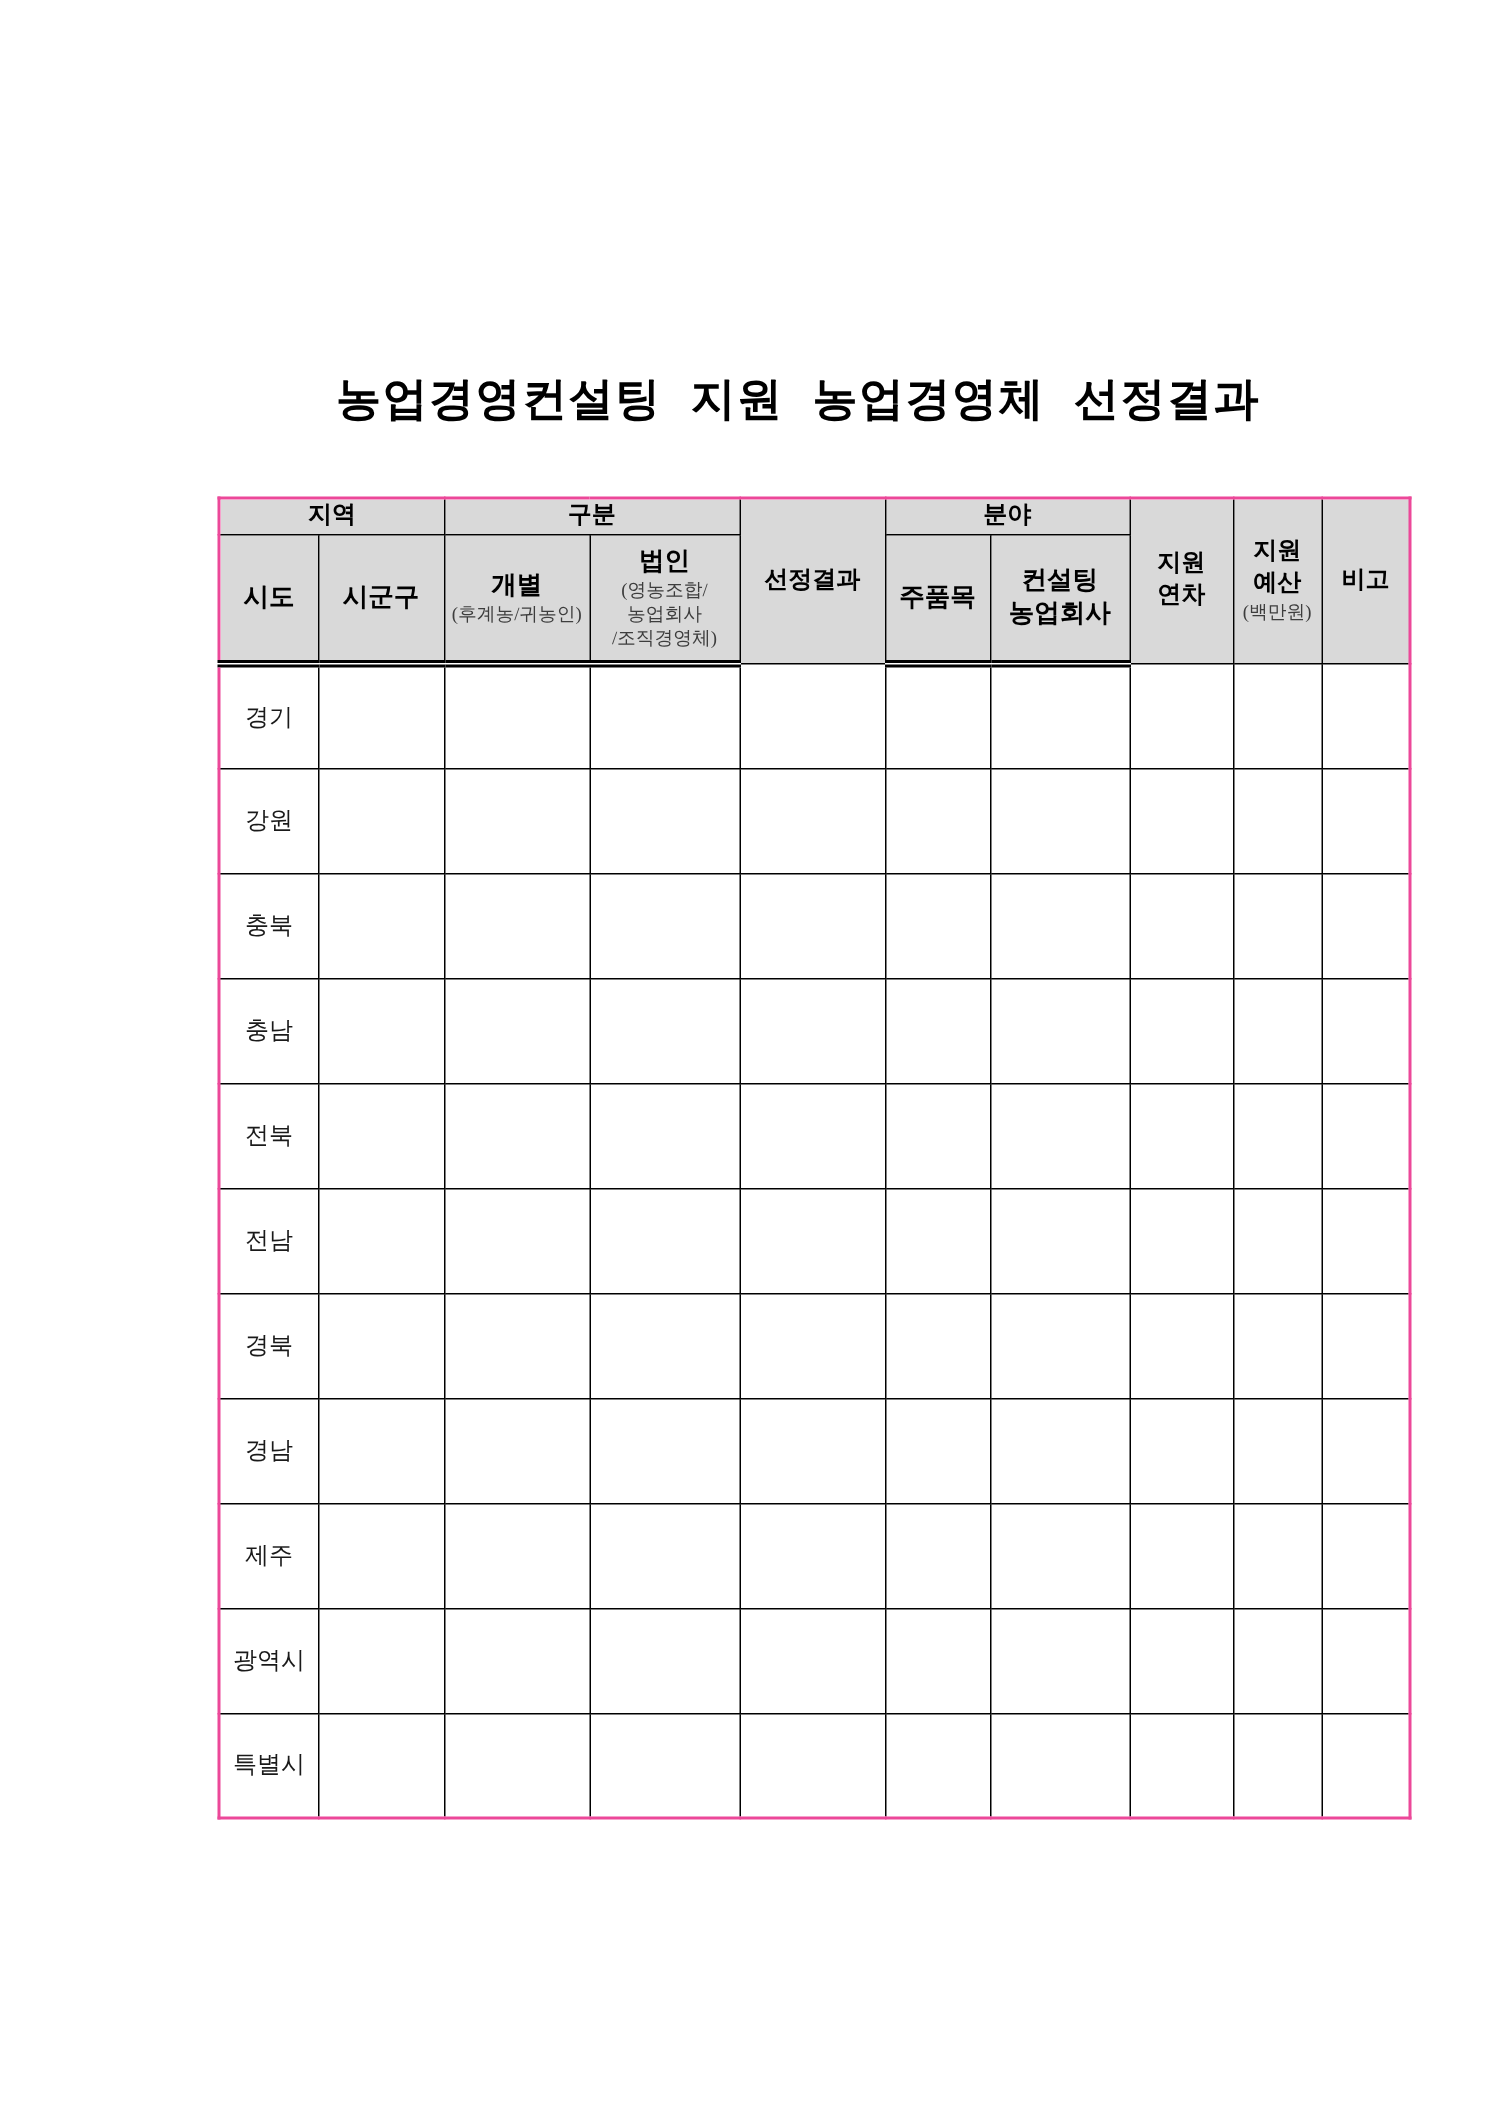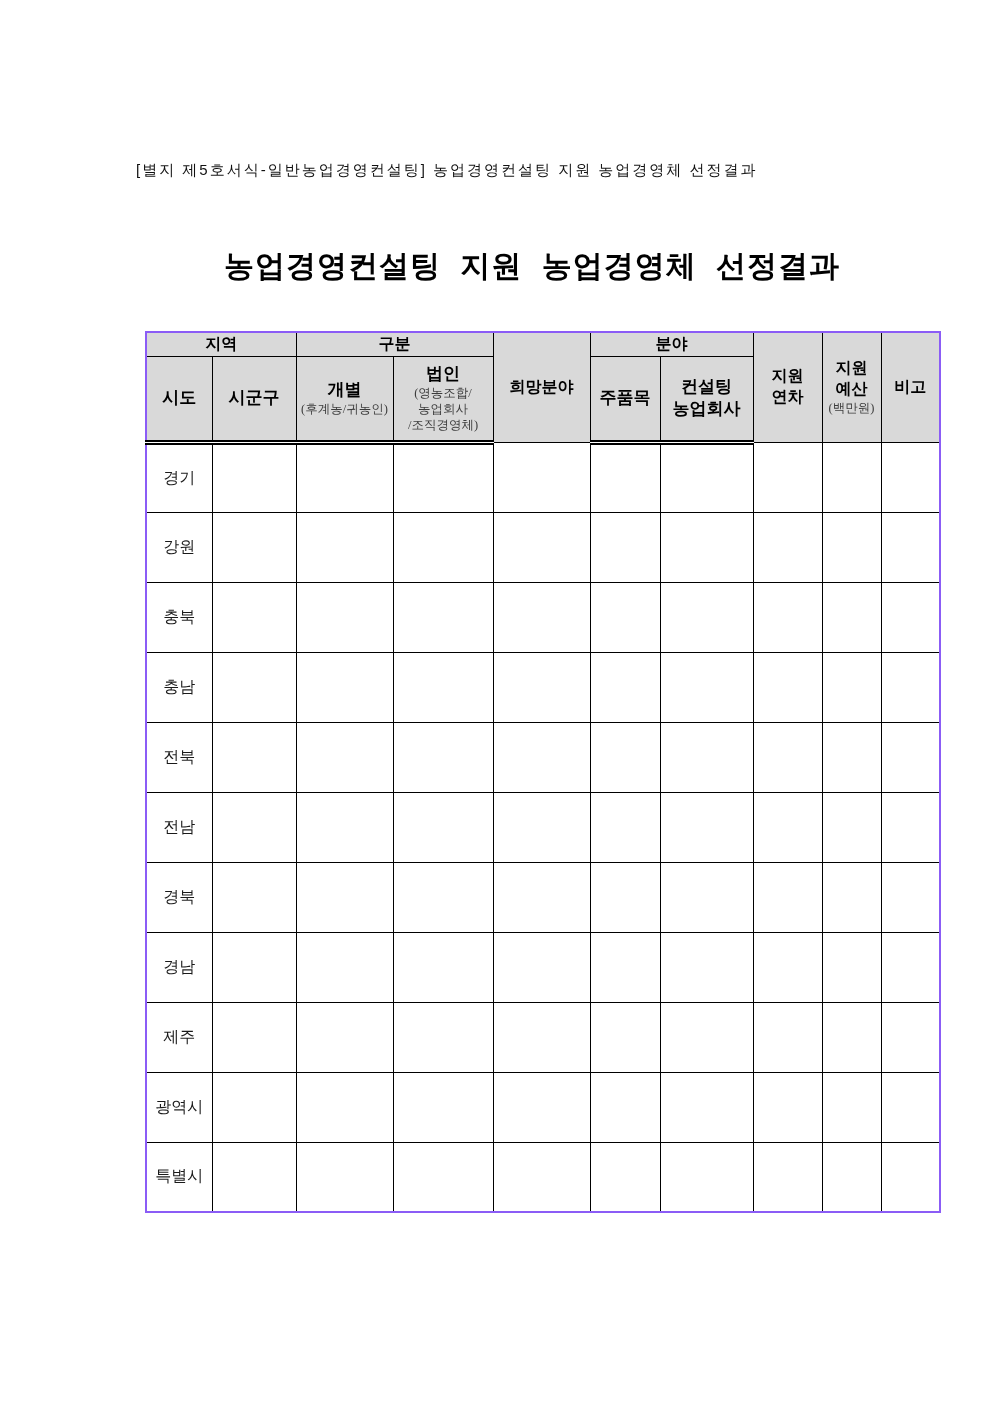--- a/index.html
+++ b/index.html
@@ -35,21 +35,21 @@
     color: #000000;
     padding-left: 36px;
   }
   table.form {
     position: absolute;
     left: 145px;
     top: 331px;
     width: 794px;
     border-collapse: collapse;
     table-layout: fixed;
-    border: 2px solid #8b5cf6;
+    border: 2px solid #ec4899;
   }
   table.form th, table.form td {
     border: 1px solid #000000;
     padding: 0;
     text-align: center;
     vertical-align: middle;
     overflow: hidden;
   }
   thead th {
     background: #d9d9d9;
@@ -77,42 +77,41 @@
     font-size: 16px;
     font-weight: normal;
     color: #1a1a1a;
   }
 </style>
 </head>
 <body>
 
 <div class="page">
 
-  <div class="ref-note">[별지 제5호서식-일반농업경영컨설팅] 농업경영컨설팅 지원 농업경영체 선정결과</div>
 
   <h1 class="doc-title">농업경영컨설팅 지원 농업경영체 선정결과</h1>
 
   <table class="form">
     <colgroup>
       <col style="width:66px">
         <col style="width:84px">
         <col style="width:97px">
         <col style="width:100px">
       <col style="width:97px">
         <col style="width:70px">
         <col style="width:93px">
         <col style="width:69px">
       <col style="width:59px">
         <col style="width:59px">
     </colgroup>
     <thead>
       <tr class="hr1">
         <th colspan="2">지역</th>
         <th colspan="2">구분</th>
-        <th rowspan="2" class="rs2">희망분야</th>
+        <th rowspan="2" class="rs2">선정결과</th>
         <th colspan="2">분야</th>
         <th rowspan="2" class="rs2 pre">지원
 연차</th>
         <th rowspan="2" class="rs2">
           <span class="pre">지원
 예산</span>
           <span class="sub">(백만원)</span>
         </th>
         <th rowspan="2" class="rs2">비고</th>
       </tr>

